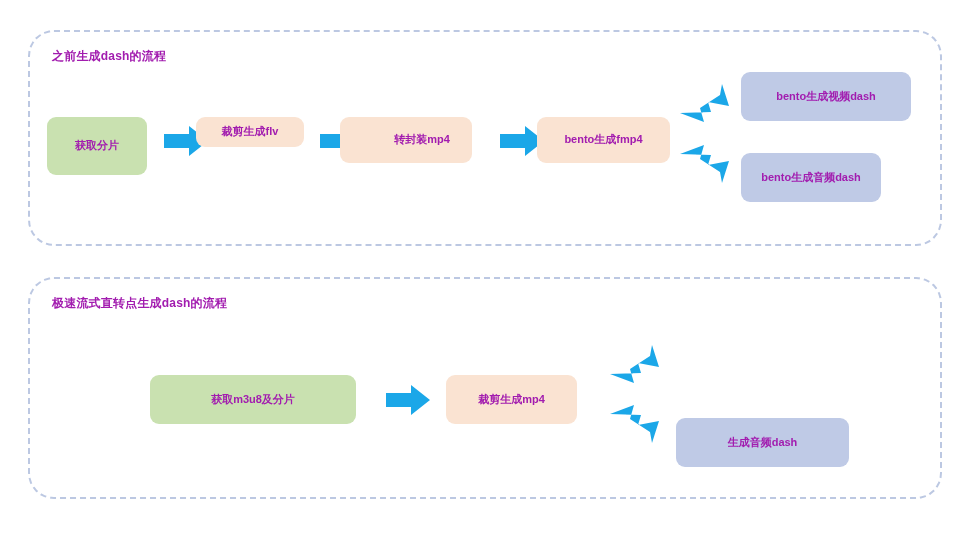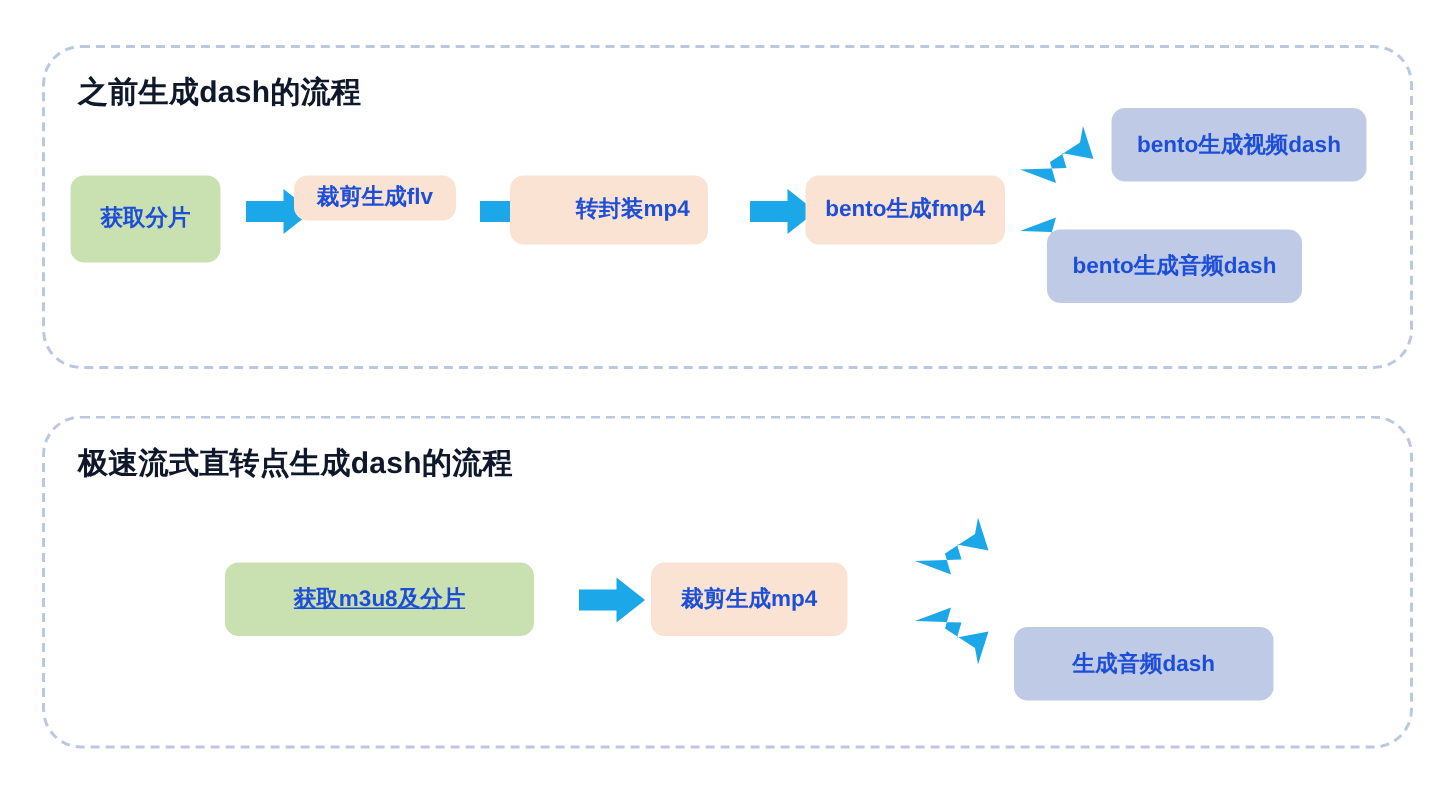--- a/index.html
+++ b/index.html
@@ -34,37 +34,37 @@
   #panel-2 {
     left: 28px;
     top: 277px;
     width: 914px;
     height: 222px;
   }
   .panel-title {
     position: absolute;
     left: 22px;
     top: 16px;
-    font-size: 20px;
+    font-size: 12px;
     font-weight: bold;
-    color: #0f172a;
+    color: #a21caf;
     letter-spacing: 0.2px;
     white-space: nowrap;
   }
   .node {
     position: absolute;
     box-sizing: border-box;
     border-radius: 9px;
     display: flex;
     align-items: center;
     justify-content: center;
     text-align: center;
-    font-size: 15px;
+    font-size: 11px;
     font-weight: bold;
-    color: #1d4ed8;
+    color: #a21caf;
     line-height: 1.2;
     padding: 0 8px;
   }
   .node.green  { background: #c9e1b0; }
   .node.peach  { background: #fae3d2; }
   .node.lav    { background: #bfcae6; font-weight: bold; }
   .arrow {
     position: absolute;
     pointer-events: none;
   }
@@ -112,35 +112,35 @@
   </div>
 
   <div class="arrow" style="left:678px; top:140px;">
     <svg width="52" height="46" viewBox="0 0 52 46" aria-hidden="true">
       <path d="M2,14 L26,5 L22,19 L42,32 L44,43 L51,21 L30,25 L33,15 Z" fill="#1ba7e8"></path>
     </svg>
   </div>
 
   <div class="node lav" style="left:741px; top:72px; width:170px; height:49px;">bento生成视频dash</div>
 
-  <div class="node lav" style="left:698px; top:153px; width:170px; height:49px;">bento生成音频dash</div>
+  <div class="node lav" style="left:741px; top:153px; width:140px; height:49px;">bento生成音频dash</div>
 
   <div class="panel" id="panel-2">
     <div class="panel-title">极速流式直转点生成dash的流程</div>
   </div>
 
-  <div class="node green" style="left:150px; top:375px; width:206px; height:49px;text-decoration:underline;">获取m3u8及分片</div>
+  <div class="node green" style="left:150px; top:375px; width:206px; height:49px;">获取m3u8及分片</div>
 
   <div class="arrow" style="left:386px; top:385px;">
     <svg width="44" height="30" viewBox="0 0 44 30" aria-hidden="true">
       <path d="M0,8 L25,8 L25,0 L44,15 L25,30 L25,22 L0,22 Z" fill="#1ba7e8"></path>
     </svg>
   </div>
 
-  <div class="node peach" style="left:434px; top:375px; width:131px; height:49px;">裁剪生成mp4</div>
+  <div class="node peach" style="left:446px; top:375px; width:131px; height:49px;">裁剪生成mp4</div>
 
   <div class="arrow" style="left:608px; top:345px;">
     <svg width="52" height="46" viewBox="0 0 52 46" aria-hidden="true">
       <path d="M2,29 L26,38 L22,24 L42,11 L44,0 L51,22 L30,18 L33,28 Z" fill="#1ba7e8"></path>
     </svg>
   </div>
 
   <div class="arrow" style="left:608px; top:400px;">
     <svg width="52" height="46" viewBox="0 0 52 46" aria-hidden="true">
       <path d="M2,14 L26,5 L22,19 L42,32 L44,43 L51,21 L30,25 L33,15 Z" fill="#1ba7e8"></path>

